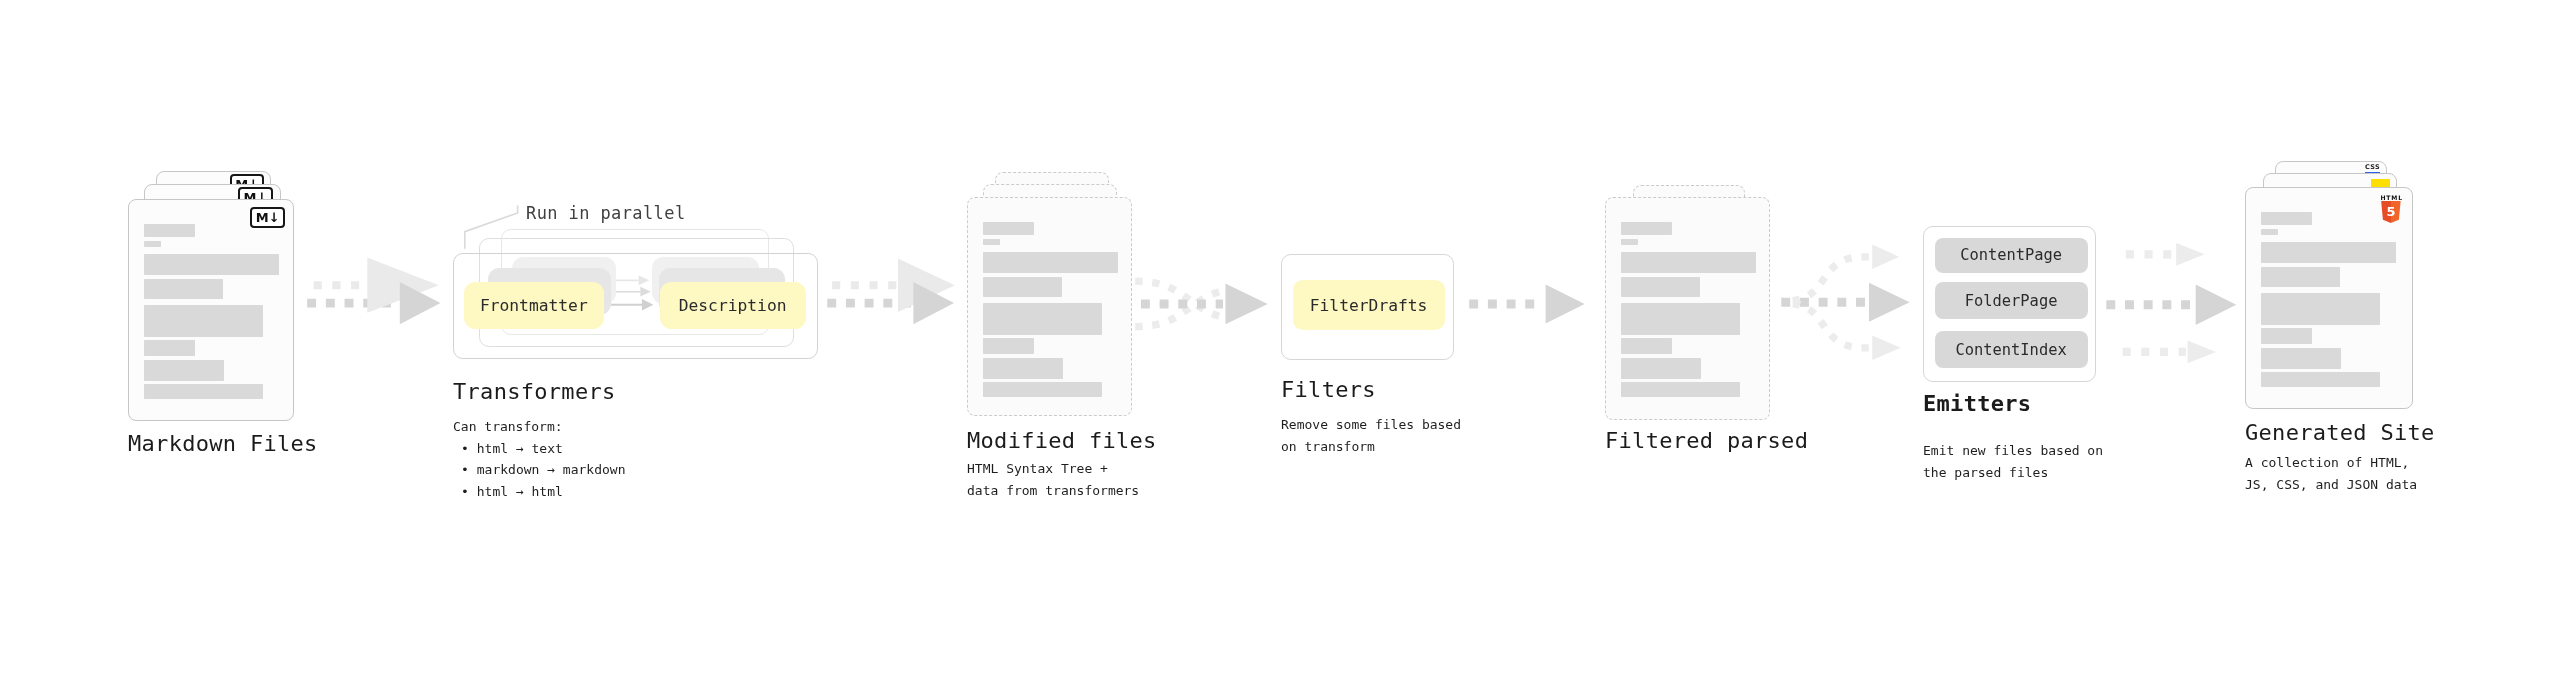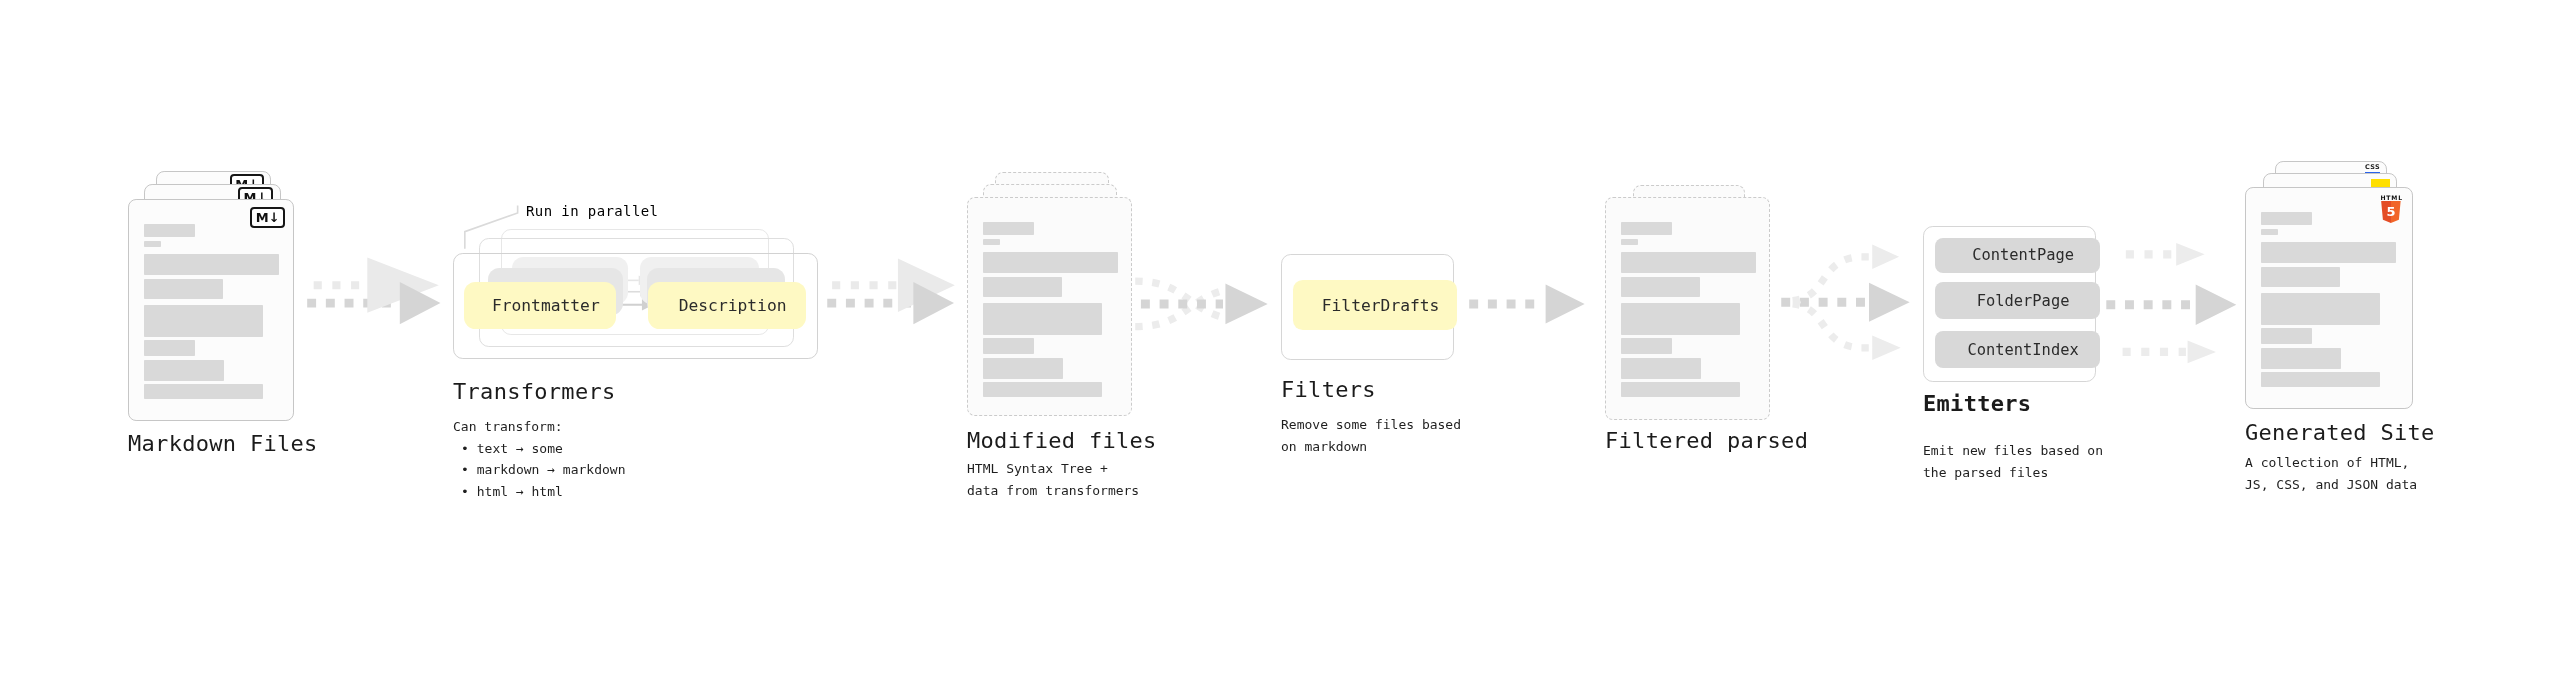--- a/index.html
+++ b/index.html
@@ -7,30 +7,30 @@
          font-family:"DejaVu Sans Mono","Liberation Mono",monospace;color:#1b1b1b;}
   .arrows{position:absolute;left:0;top:0;}
   .card{position:absolute;background:#fcfcfc;border:1.6px solid #c6c6c6;border-radius:8.1px;box-sizing:border-box;}
   .card.dashed{background:#fbfbfb;border:1.6px dashed #cbcbcb;}
   .bar{position:absolute;left:14.6px;background:#d9d9d9;border-radius:0.8px;}
   .tbox{position:absolute;border-radius:9.8px;box-sizing:border-box;background:transparent;}
   .tbox.back{border:1.6px solid #e7e7e7;}
   .tbox.mid{border:1.6px solid #dedede;}
   .tbox.front{border:1.6px solid #d2d2d2;}
   .pill{position:absolute;border-radius:11.4px;display:flex;align-items:center;justify-content:center;
-        font-size:16.3px;color:#2b2b2b;white-space:nowrap;padding-left:12px;}
+        font-size:16.3px;color:#2b2b2b;white-space:nowrap;}
   .pill.ghost1{background:#f0f0f0;}
   .pill.ghost2{background:#e6e6e6;}
   .pill.solid{background:#fef9c3;}
   .pill.em{background:#d8d8d8;border-radius:8.1px;font-size:15.4px;}
   .box{position:absolute;background:#ffffff;border:1.6px solid #d6d6d6;border-radius:9.8px;box-sizing:border-box;}
   .label{position:absolute;font-size:22px;font-weight:500;letter-spacing:0.3px;white-space:nowrap;color:#1b1b1b;}
   .desc{position:absolute;font-size:13px;line-height:21.5px;white-space:nowrap;color:#1f1f1f;}
   .desc .indent{padding-left:8.1px;}
-  .note{position:absolute;font-size:14px;color:#000000;letter-spacing:0.4px;white-space:nowrap;}
+  .note{position:absolute;font-size:17px;color:#404040;letter-spacing:0.4px;white-space:nowrap;}
   .mbadge{position:absolute;background:#fff;border:2.4px solid #161616;border-radius:4.1px;
           font:bold 13px/17px "DejaVu Sans","Liberation Sans",sans-serif;padding:0 3.3px;color:#111;}
   .cssbadge{position:absolute;text-align:center;}
   .cssbadge .word{font:bold 6.5px/6.5px "DejaVu Sans","Liberation Sans",sans-serif;color:#222;letter-spacing:0.4px;}
   .cssbadge .ubar{width:15.4px;height:3.3px;background:#2a63ea;margin:0.8px auto 0;}
   .jsbadge{position:absolute;width:18.7px;height:9.8px;background:#ffdf00;}
   .html5{position:absolute;width:21px;text-align:center;}
   .html5 .word{font:bold 6.1px/7.3px "DejaVu Sans","Liberation Sans",sans-serif;color:#111;letter-spacing:0.8px;}
   .html5 .shield{width:19.5px;height:22px;margin:0 auto;background:linear-gradient(90deg,#e44d26 50%,#f16529 50%);
           clip-path:polygon(0 0,100% 0,91% 85%,50% 100%,9% 85%);
@@ -120,21 +120,21 @@
       <div class="pill ghost2" style="left:8.1px;top:29px;width:123px;height:47px;"></div>
       <div class="pill ghost2" style="right:8.1px;top:29px;width:126px;height:47px;"></div>
     </div>
     <div class="tbox front" style="left:453px;top:253px;width:365px;height:106px;">
       <div class="pill solid" style="left:9.8px;top:28px;width:140px;height:47px;">Frontmatter</div>
       <div class="pill solid" style="right:11.4px;top:28px;width:146px;height:47px;">Description</div>
     </div>
     <div class="label" style="left:453px;top:379px;">Transformers</div>
     <div class="desc" style="left:453px;top:416px;">
       <div>Can transform:</div>
-      <div class="indent">• text → some</div>
+      <div class="indent">• html → text</div>
       <div class="indent">• markdown → markdown</div>
       <div class="indent">• html → html</div>
     </div>
   </div>
 
   <div>
     <div class="card dashed" style="left:995px;top:172px;width:114px;height:207px;"></div>
     <div class="card dashed" style="left:983px;top:184px;width:134px;height:207px;"></div>
     <div class="card dashed" style="left:967px;top:197px;width:165px;height:219px;">
         <div class="bar" style="top: 24.4px; width: 51px; height: 12.2px;"></div>
@@ -153,21 +153,21 @@
     </div>
   </div>
 
   <div>
     <div class="box" style="left:1281px;top:254px;width:173px;height:106px;">
       <div class="pill solid" style="left:10.6px;top:25px;width:152px;height:50px;border-radius:9.8px;">FilterDrafts</div>
     </div>
     <div class="label" style="left:1281px;top:377px;">Filters</div>
     <div class="desc" style="left:1281px;top:414px;">
       <div>Remove some files based</div>
-      <div>on markdown</div>
+      <div>on transform</div>
     </div>
   </div>
 
   <div>
     <div class="card dashed" style="left:1633px;top:185px;width:112px;height:207px;"></div>
     <div class="card dashed" style="left:1605px;top:197px;width:165px;height:223px;">
         <div class="bar" style="top: 24.4px; width: 51px; height: 12.2px;"></div>
         <div class="bar" style="top: 41px; width: 17px; height: 5.7px;"></div>
         <div class="bar" style="top: 54px; width: 135px; height: 21px;"></div>
         <div class="bar" style="top: 79px; width: 79px; height: 20.3px;"></div>

